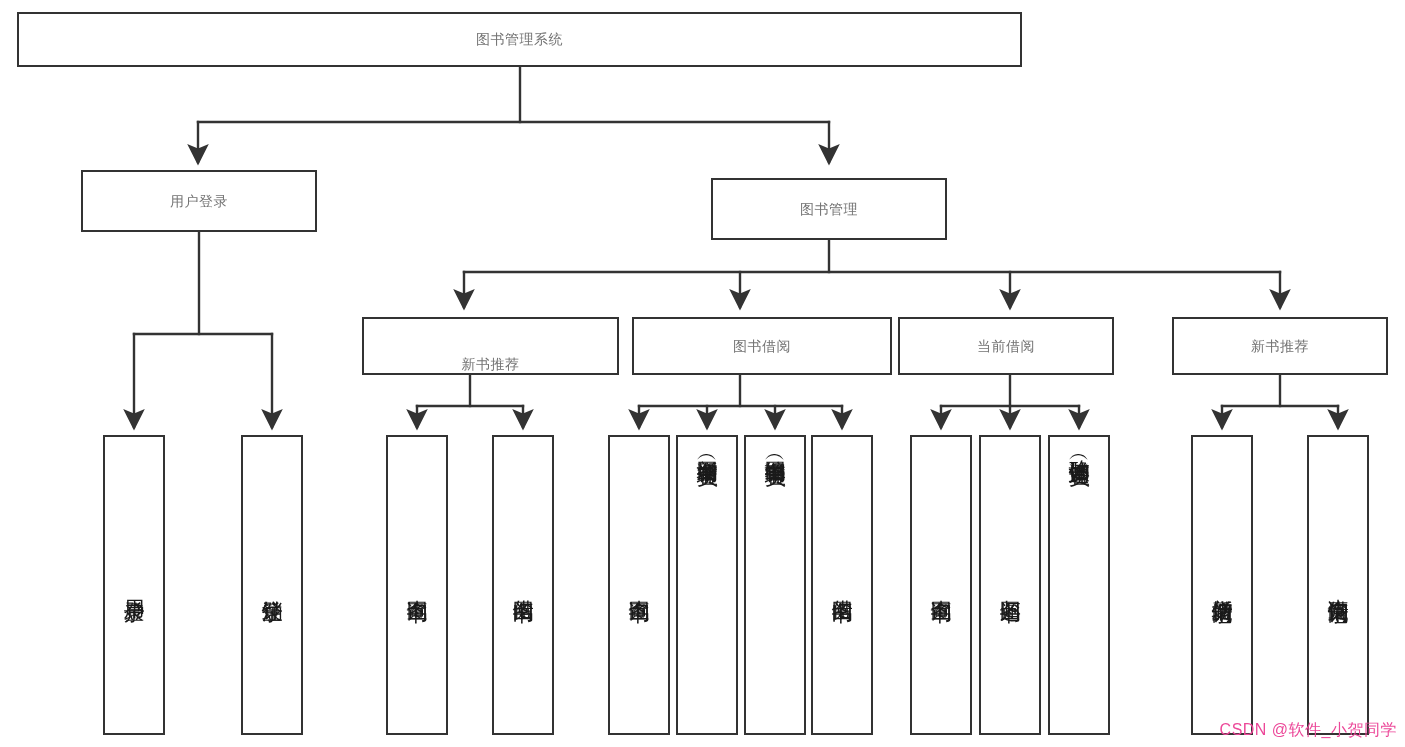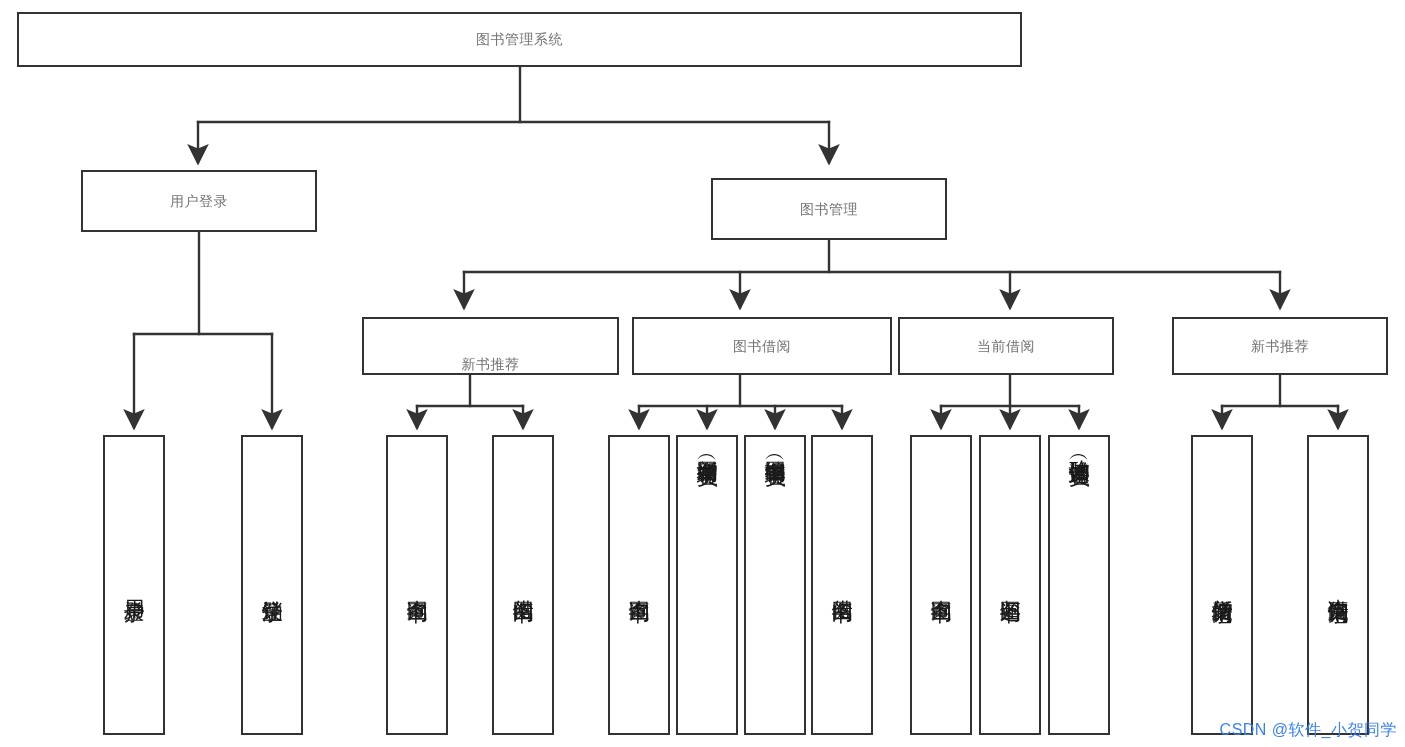--- a/index.html
+++ b/index.html
@@ -51,21 +51,21 @@
     line-height: 1.45;
     letter-spacing: 1px;
     text-align: center;
     white-space: nowrap;
   }
   .watermark {
     position: absolute;
     right: 8px;
     bottom: 6px;
     font-size: 16px;
-    color: #3b82f6;
+    color: #ec4899;
     letter-spacing: 0.5px;
     white-space: nowrap;
     pointer-events: none;
     margin-top: 32px;
   }
   .conn-line {
     stroke: #333333;
     stroke-width: 2.4;
     fill: none;
     stroke-linecap: square;

